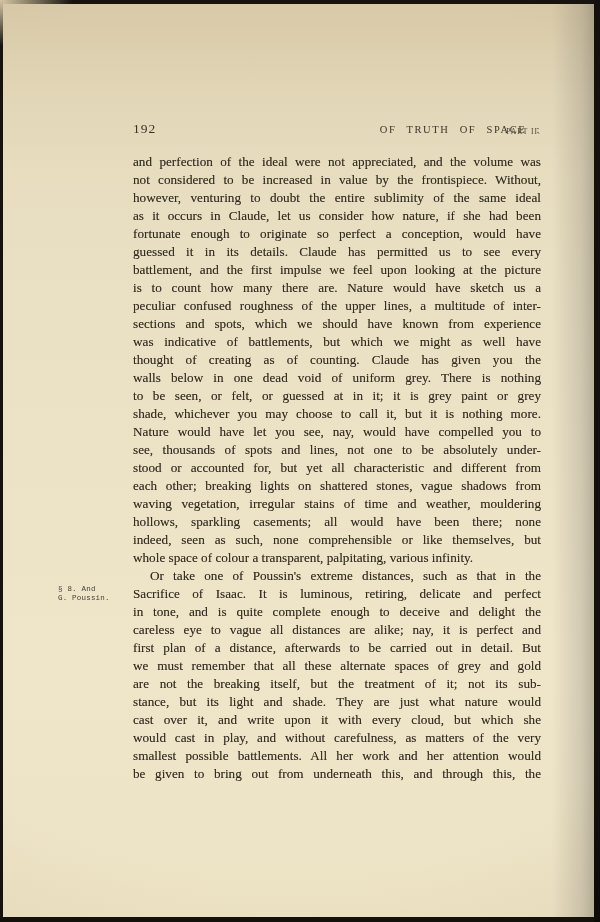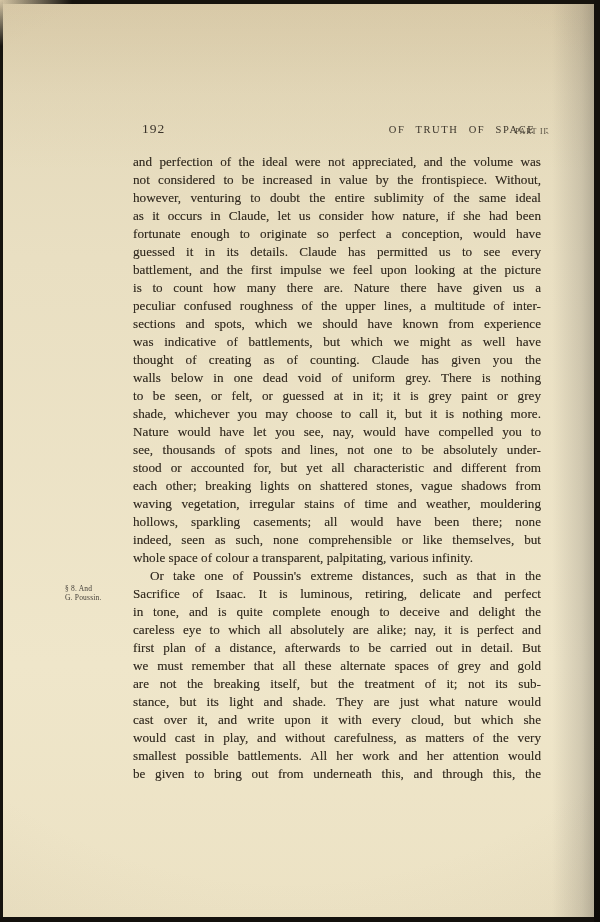--- a/index.html
+++ b/index.html
@@ -27,31 +27,31 @@
   }
   
   .edge-top    { position: absolute; top: 0; left: 0; right: 0; height: 4px; z-index: 5;
                  background: linear-gradient(to right, rgba(22,19,14,0), #16130e 12%, #16130e); }
   .edge-left   { position: absolute; top: 0; left: 0; bottom: 0; width: 3px; z-index: 5;
                  background: linear-gradient(to bottom, rgba(22,19,14,0), #16130e 5%, #16130e); }
   .edge-bottom { position: absolute; bottom: 0; left: 0; right: 0; height: 5px; z-index: 5; background: #14110d; }
   .edge-right  { position: absolute; top: 0; right: 0; bottom: 0; width: 6px; z-index: 5;
                  background: linear-gradient(to bottom, #14110d 80%, #0d0b08); }
 
-  .header { position: absolute; left: 142px; top: 121px; width: 408px; height: 18px; }
+  .header { position: absolute; left: 133px; top: 121px; width: 408px; height: 18px; }
   .page-number { position: absolute; left: 0; top: 0; font-size: 13.5px; letter-spacing: 1px; color: #3a332a; }
   .running-title {
     position: absolute; left: 0; right: 0; top: 3px; text-align: right;
     font-size: 10.5px; letter-spacing: 1.6px; word-spacing: 6px; color: #3d362c;
   }
   .part-label { position: absolute; right: 0; top: 6px; font-size: 7.5px; letter-spacing: 1px; color: #4a4336; }
 
   .margin-note {
-    position: absolute; left: 65px; top: 585px; width: 72px;
-    font-size: 7.5px; line-height: 8.5px; color: #45403a; letter-spacing: 0.2px;
+    position: absolute; left: 58px; top: 585px; width: 72px;
+    font-size: 7.5px; line-height: 8.5px; color: #45403a; letter-spacing: 0.2px; font-family: Liberation Mono, monospace;
   }
 
   .body-text {
     position: absolute; left: 133px; top: 153px; width: 408px;
     font-size: 13.2px; line-height: 18px; color: #332c22;
     text-shadow: 0 0 0.5px rgba(60,48,34,0.45);
   }
   .line { text-align: justify; text-align-last: justify; white-space: normal; }
   .line.indent { text-indent: 17px; }
   .line.end-left { text-align-last: left; }
@@ -77,40 +77,40 @@
   </div>
 
   <div class="body-text">
       <div class="line">and perfection of the ideal were not appreciated, and the volume was</div>
       <div class="line">not considered to be increased in value by the frontispiece.  Without,</div>
       <div class="line">however, venturing to doubt the entire sublimity of the same ideal</div>
       <div class="line">as it occurs in Claude, let us consider how nature, if she had been</div>
       <div class="line">fortunate enough to originate so perfect a conception, would have</div>
       <div class="line">guessed it in its details.  Claude has permitted us to see every</div>
       <div class="line">battlement, and the first impulse we feel upon looking at the picture</div>
-      <div class="line">is to count how many there are.  Nature there have given us a</div>
+      <div class="line">is to count how many there are.  Nature would have sketch us a</div>
       <div class="line">peculiar confused roughness of the upper lines, a multitude of inter-</div>
       <div class="line">sections and spots, which we should have known from experience</div>
       <div class="line">was indicative of battlements, but which we might as well have</div>
       <div class="line">thought of creating as of counting.  Claude has given you the</div>
       <div class="line">walls below in one dead void of uniform grey.  There is nothing</div>
       <div class="line">to be seen, or felt, or guessed at in it; it is grey paint or grey</div>
       <div class="line">shade, whichever you may choose to call it, but it is nothing more.</div>
       <div class="line">Nature would have let you see, nay, would have compelled you to</div>
       <div class="line">see, thousands of spots and lines, not one to be absolutely under-</div>
       <div class="line">stood or accounted for, but yet all characteristic and different from</div>
       <div class="line">each other; breaking lights on shattered stones, vague shadows from</div>
       <div class="line">waving vegetation, irregular stains of time and weather, mouldering</div>
       <div class="line">hollows, sparkling casements; all would have been there; none</div>
       <div class="line">indeed, seen as such, none comprehensible or like themselves, but</div>
       <div class="line end-left">whole space of colour a transparent, palpitating, various infinity.</div>
       <div class="line indent">Or take one of Poussin's extreme distances, such as that in the</div>
       <div class="line">Sacrifice of Isaac.  It is luminous, retiring, delicate and perfect</div>
       <div class="line">in tone, and is quite complete enough to deceive and delight the</div>
-      <div class="line">careless eye to which all absolutely are alike; nay, it is perfect and</div>
+      <div class="line">careless eye to vague all distances are alike; nay, it is perfect and</div>
       <div class="line">first plan of a distance, afterwards to be carried out in detail.  But</div>
       <div class="line">we must remember that all these alternate spaces of grey and gold</div>
       <div class="line">are not the breaking itself, but the treatment of it; not its sub-</div>
       <div class="line">stance, but its light and shade.  They are just what nature would</div>
       <div class="line">cast over it, and write upon it with every cloud, but which she</div>
       <div class="line">would cast in play, and without carefulness, as matters of the very</div>
       <div class="line">smallest possible battlements.  All her work and her attention would</div>
       <div class="line">be given to bring out from underneath this, and through this, the</div>
     </div>
 </div>

